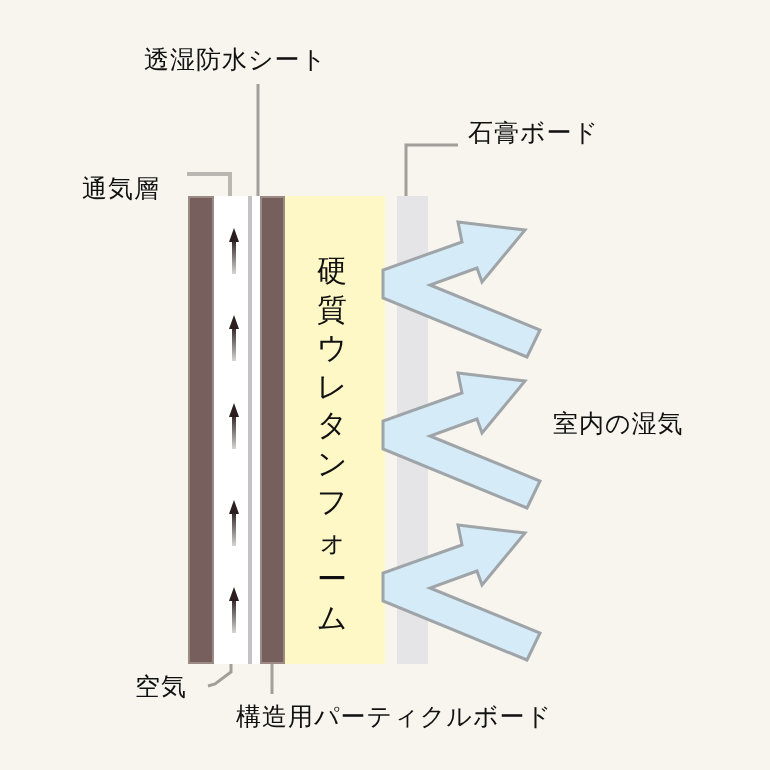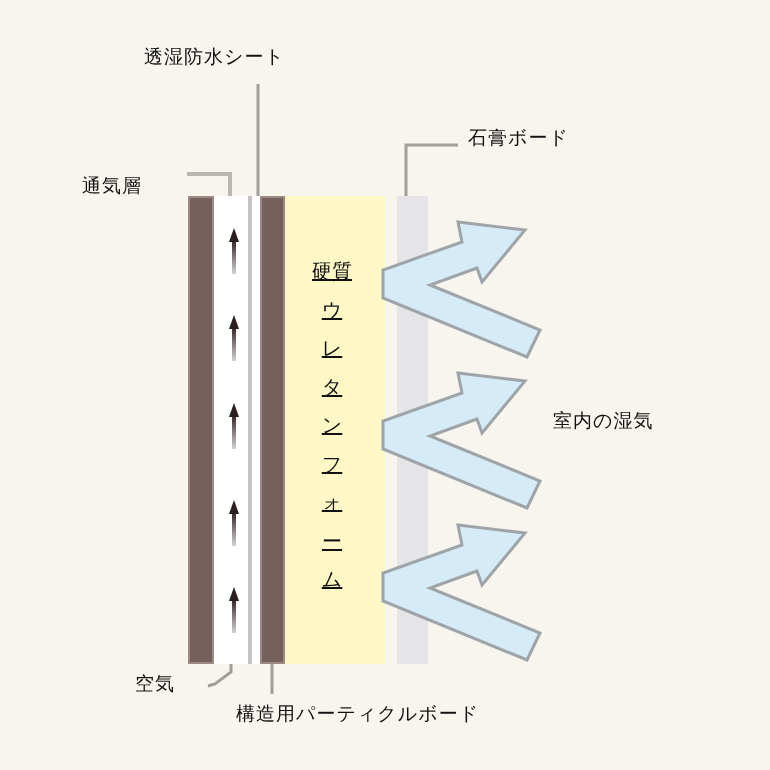--- a/index.html
+++ b/index.html
@@ -4,34 +4,33 @@
   <style>
     html, body { margin: 0; padding: 0; }
     body {
       width: 770px; height: 770px;
       background: #f8f5ef;
       position: relative;
       overflow: hidden;
       font-family: "DejaVu Sans", "Liberation Sans", sans-serif;
       color: #111111;
     }
-    .label { position: absolute; font-size: 19px; line-height: 1; white-space: nowrap; letter-spacing: 1px; }
+    .label { position: absolute; font-size: 25px; line-height: 1; white-space: nowrap; letter-spacing: 1px; }
     .layer { position: absolute; top: 196px; height: 468px; }
     .siding { left: 188px; width: 26px; background: #765f5d; box-shadow: inset 0 0 0 2px #9c8a84; }
     .airgap { left: 214px; width: 34px; background: #ffffff; }
     .membrane { left: 248px; width: 4px; background: #c4c2c4; }
     .gap2 { left: 252px; width: 8px; background: #ffffff; }
     .particle { left: 260px; width: 25px; background: #765f5d; box-shadow: inset 0 0 0 2px #9c8a84; }
     .urethane { left: 285px; width: 100px; background: #fdf8c6; }
     .gypsum { left: 397px; width: 31px; background: #e5e5e7; }
     .vtext {
       position: absolute; left: 312px; top: 252px; width: 40px;
-      font-size: 20px; line-height: 38.5px; text-align: center;
+      font-size: 30px; line-height: 38.5px; text-align: center;
       word-break: break-all;
-      text-decoration: underline;
     }
     .flow { position: absolute; left: 229px; width: 10px; }
     .flow .head {
       width: 0; height: 0; margin: 0 auto;
       border-left: 5px solid transparent; border-right: 5px solid transparent;
       border-bottom: 14px solid #2a1e1e;
     }
     .flow .shaft { width: 4px; height: 32px; margin: 0 auto; background: linear-gradient(#3a2e2e, #d6d4d4); }
     svg { position: absolute; left: 0; top: 0; }
   </style>
@@ -88,16 +87,16 @@
   </defs>
   <g fill="#d5ebf8" stroke="#9ea4a8" stroke-width="3" stroke-linejoin="miter">
     <use href="#mArrow"></use>
     <use href="#mArrow" transform="translate(0,151)"></use>
     <use href="#mArrow" transform="translate(0,303)"></use>
   </g>
 </svg>
 
 <div class="label" style="left:144px; top:47px;">透湿防水シート</div>
 <div class="label" style="left:82px; top:176px;">通気層</div>
-<div class="label" style="left:468px; top:130px;font-family:Liberation Mono, monospace;">石膏ボード</div>
+<div class="label" style="left:468px; top:120px;">石膏ボード</div>
 <div class="label" style="left:553px; top:411px;">室内の湿気</div>
 <div class="label" style="left:135px; top:674px;">空気</div>
 <div class="label" style="left:236px; top:704px;font-family:Liberation Serif, serif;">構造用パーティクルボード</div>
 
 </body></html>

